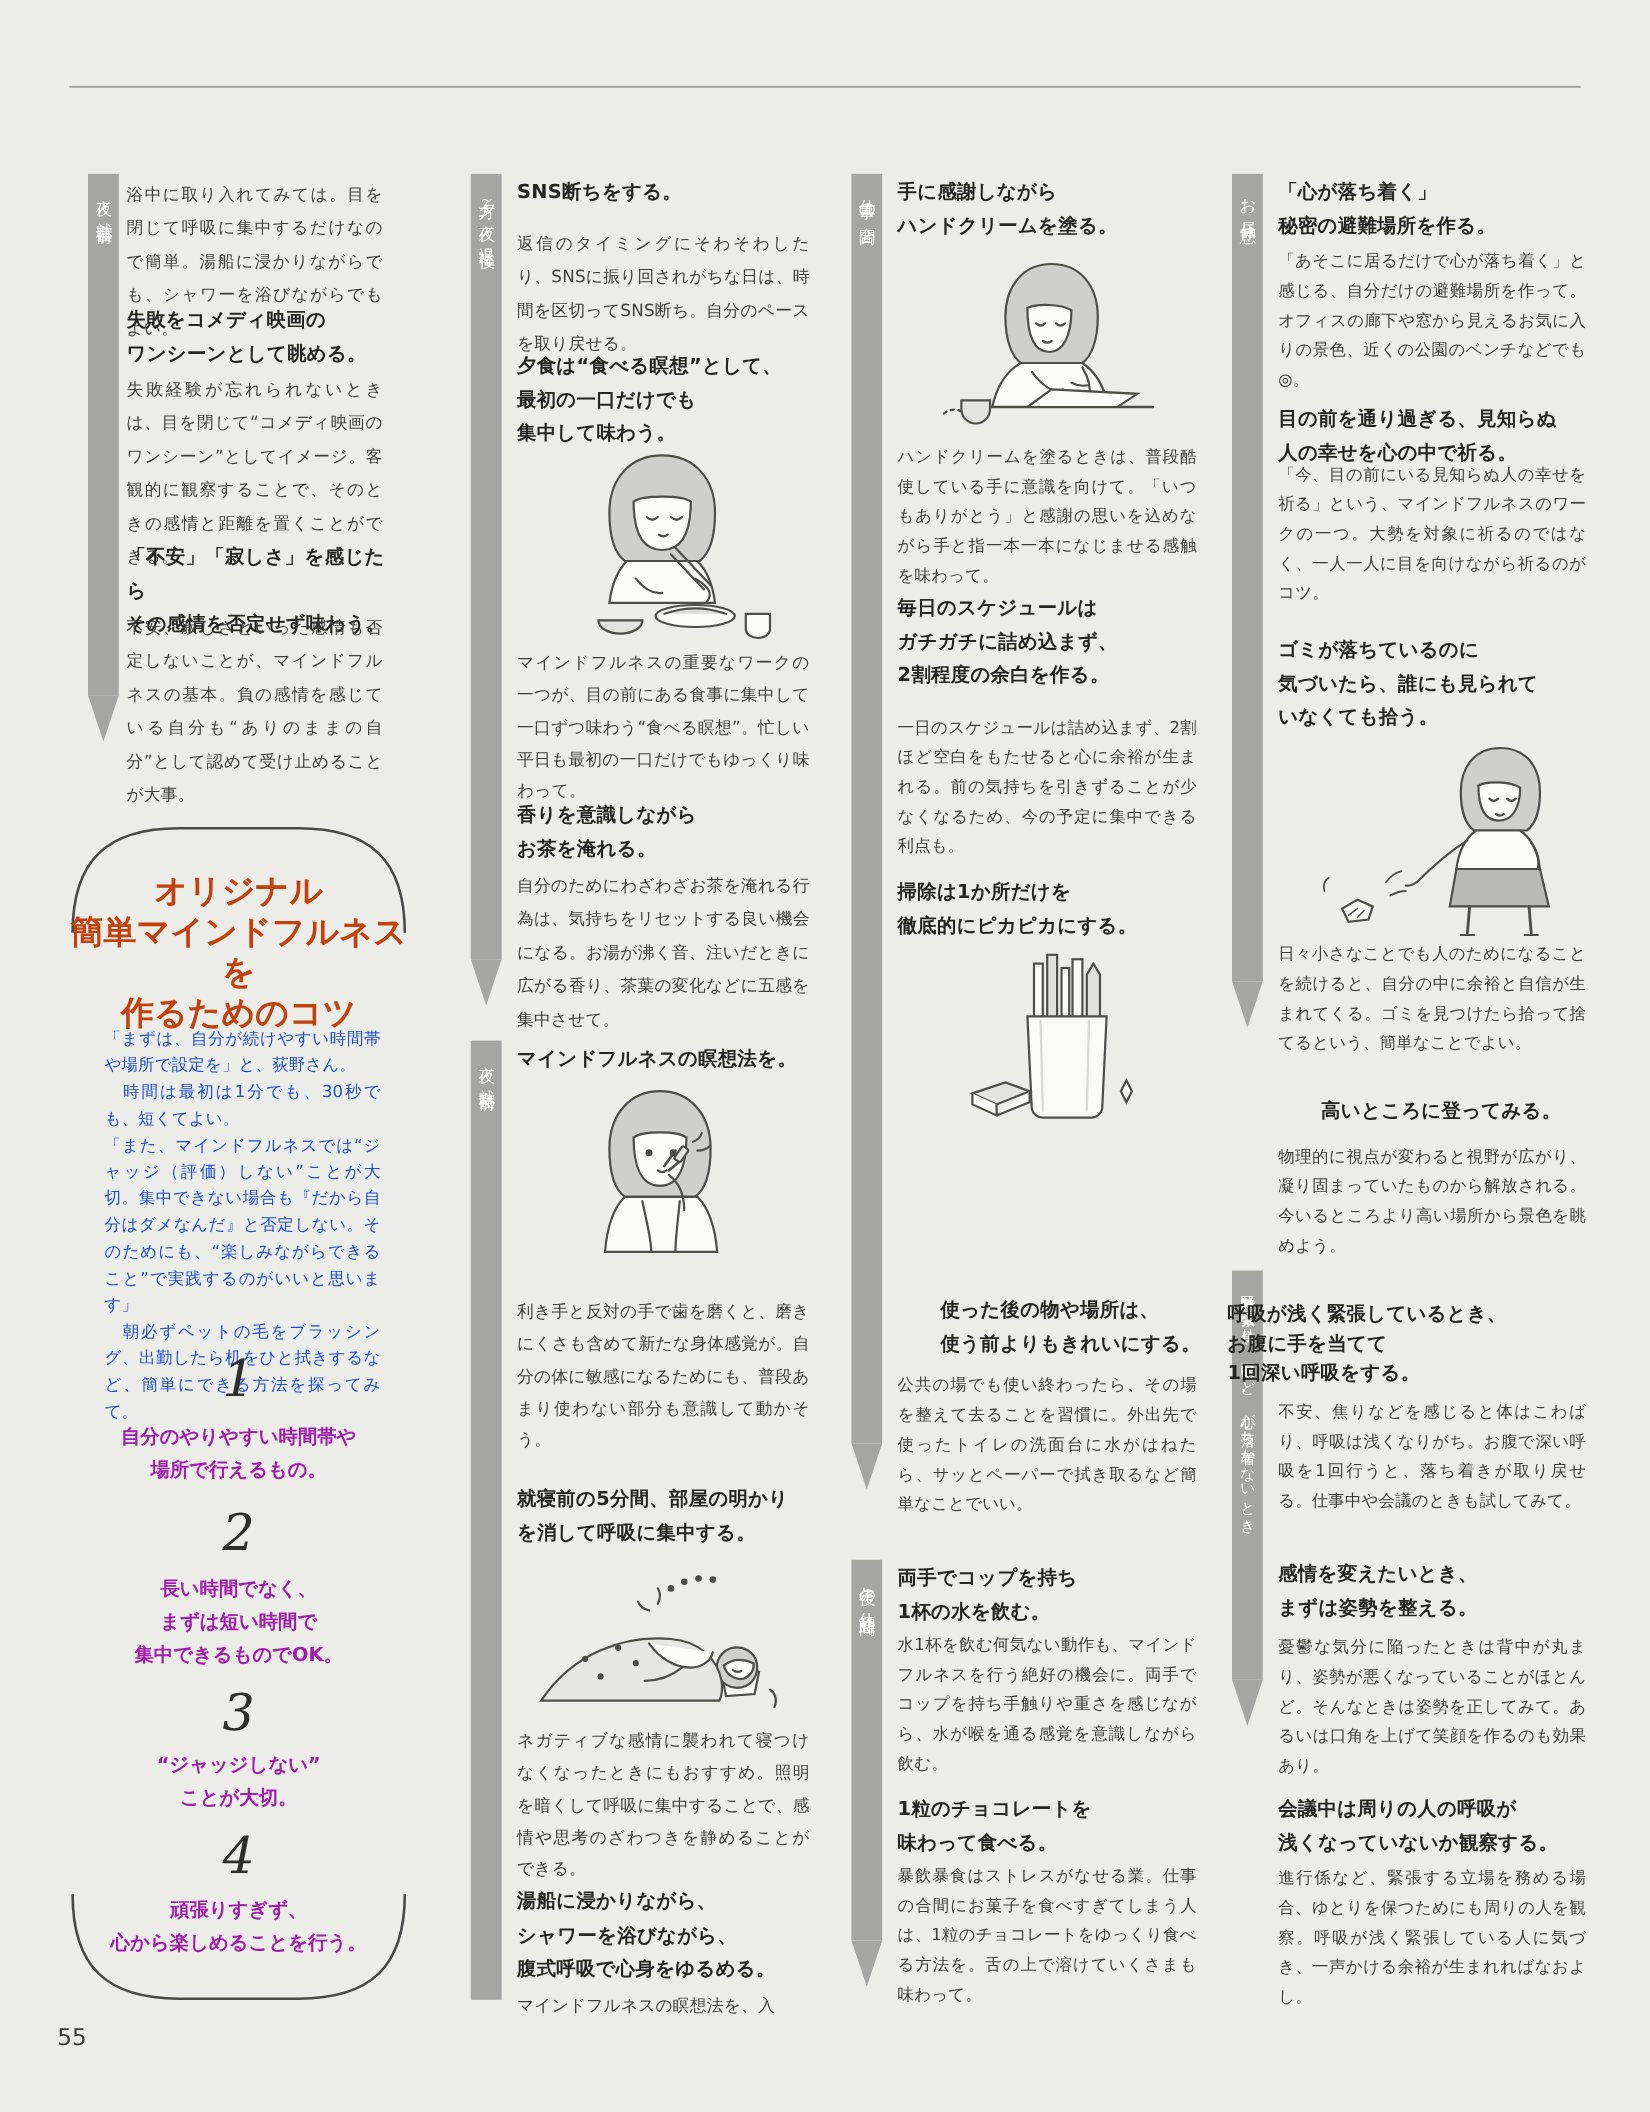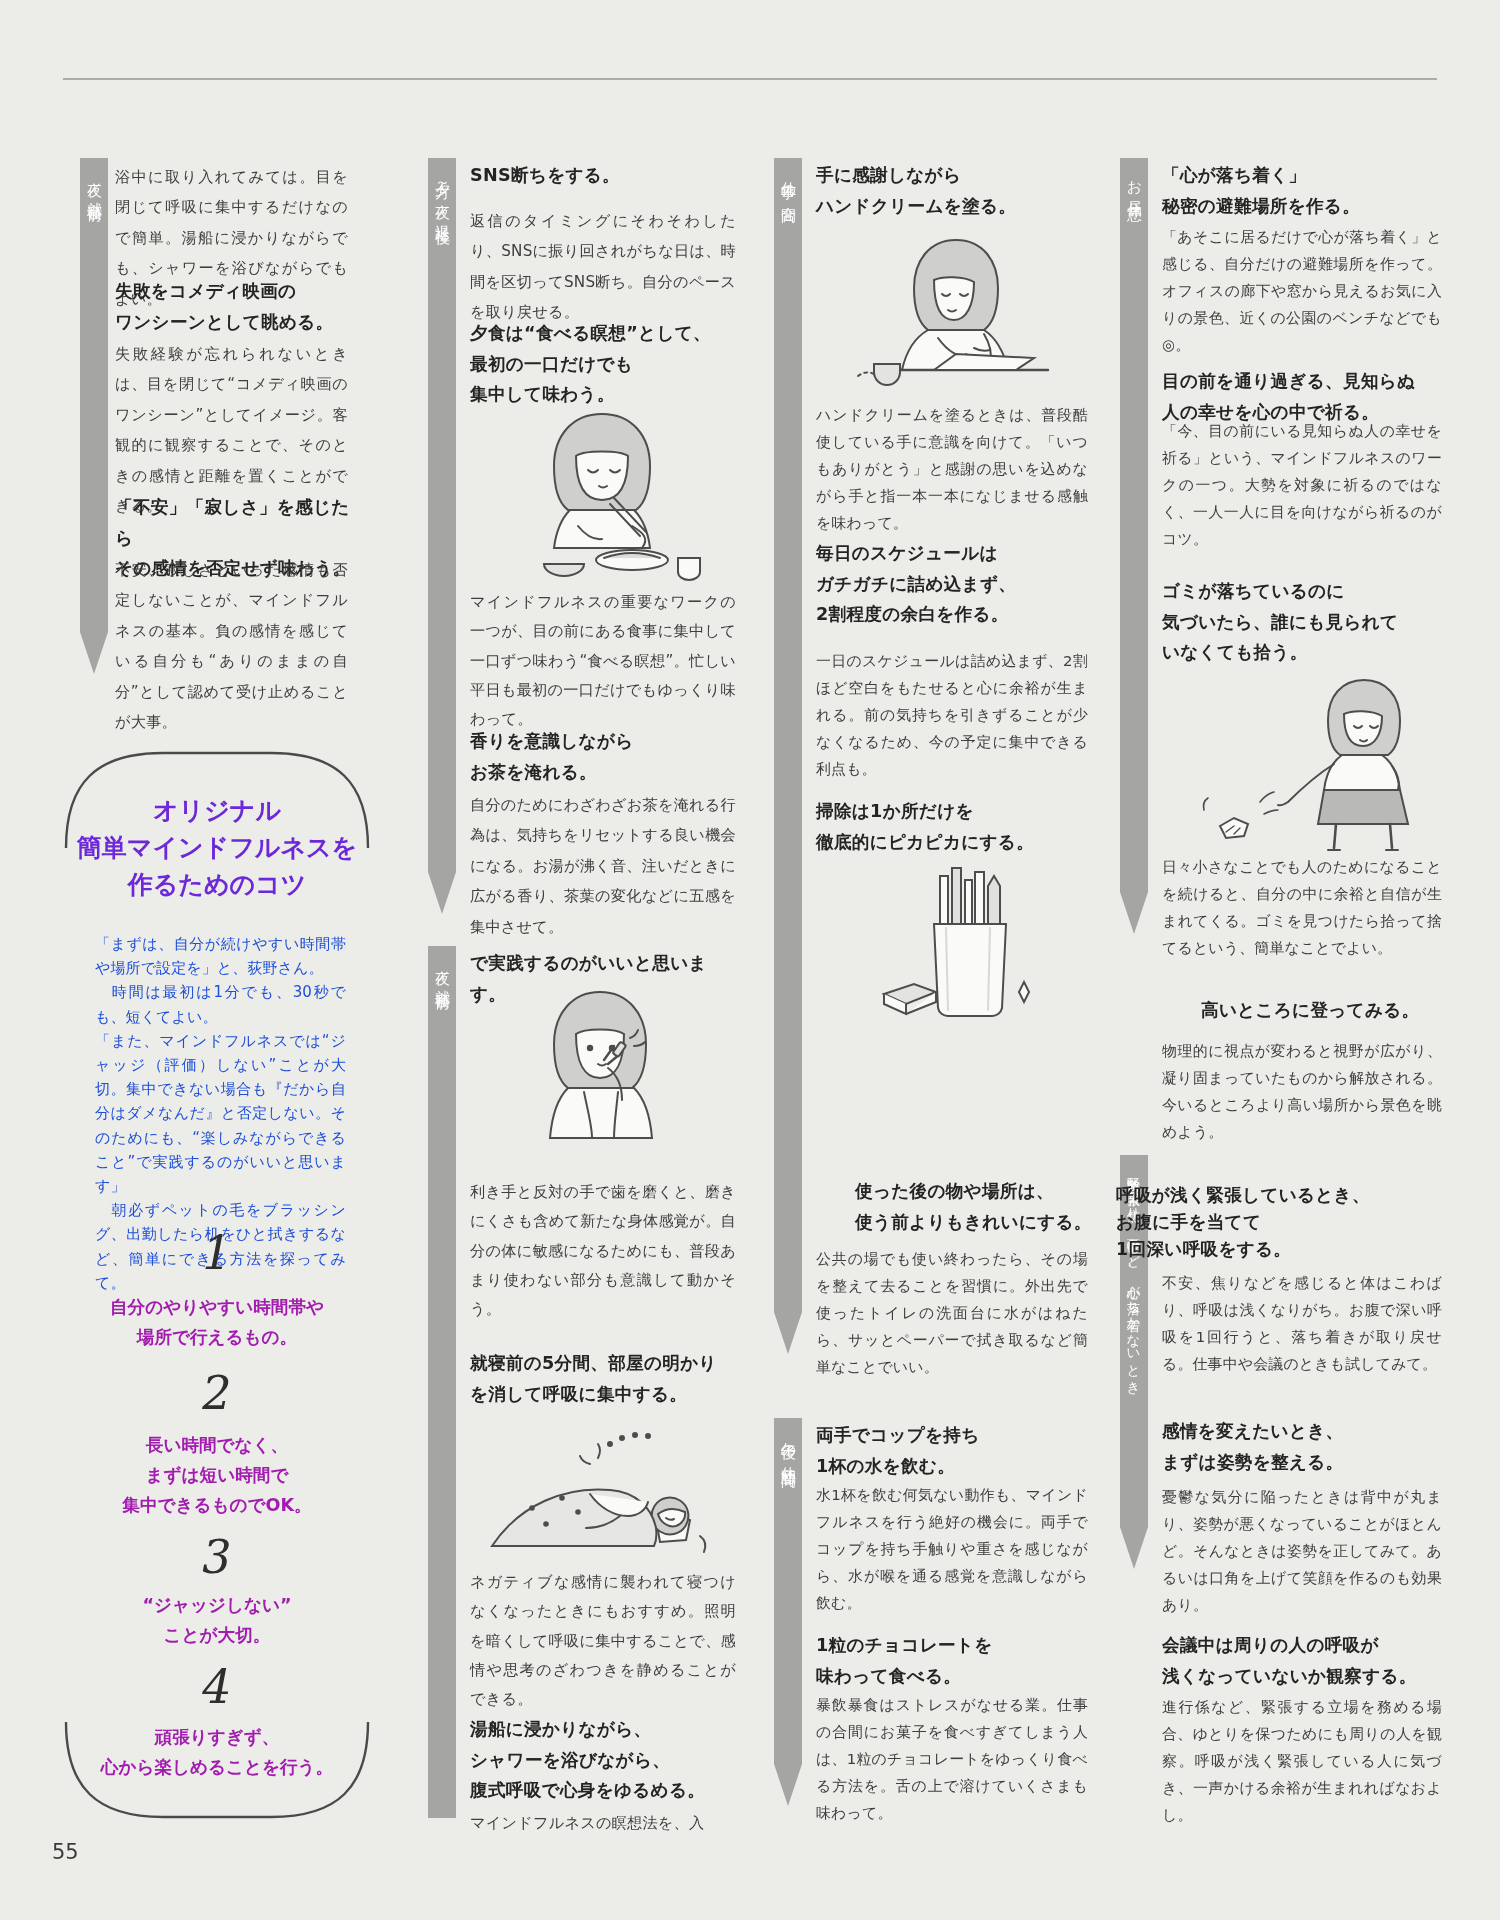--- a/index.html
+++ b/index.html
@@ -14,21 +14,21 @@
   .vtab .lbl{position:absolute;top:12px;left:50%;transform:translateX(-50%);
         writing-mode:vertical-rl;text-orientation:mixed;color:#FFFFFF;
         font-size:15px;letter-spacing:2.5px;white-space:nowrap;}
   .vtab .lbl.small{font-size:13.5px;letter-spacing:0.5px;}
   .h{position:absolute;font-weight:700;color:#242424;font-size:17.6px;
         line-height:30.5px;white-space:pre-line;letter-spacing:0.3px;}
   .h.lhT{line-height:27px;}
   .p{position:absolute;color:#3E3E3E;font-size:15.2px;line-height:30.4px;
         text-align:justify;white-space:pre-line;letter-spacing:0.2px;}
   .p.lh27{line-height:26.9px;font-size:14.9px;}
-  .boxTitle{position:absolute;font-weight:700;color:#6d28d9;font-size:25px;
+  .boxTitle{position:absolute;font-weight:700;color:#c2410c;font-size:30px;
         line-height:37px;text-align:center;white-space:pre-line;}
   .boxBody{position:absolute;color:#1d4ed8;font-size:15px;line-height:24.2px;
         text-align:justify;white-space:pre-line;letter-spacing:0.1px;}
   .num{position:absolute;font-family:"DejaVu Serif",serif;font-style:italic;
         font-size:46px;color:#2E2E2E;text-align:center;}
   .itemText{position:absolute;font-weight:700;color:#a21caf;font-size:17.6px;
         line-height:30px;text-align:center;white-space:pre-line;}
   .pageNum{position:absolute;color:#3A3A3A;font-size:21px;}
   .illus{position:absolute;}
   svg{display:block;}
@@ -106,21 +106,21 @@
   </div>
 
   <div class="p" style="left:470px;top:588px;width:266px;line-height:29.3px;">マインドフルネスの重要なワークの一つが、目の前にある食事に集中して一口ずつ味わう“食べる瞑想”。忙しい平日も最初の一口だけでもゆっくり味わって。</div>
   <div class="h" style="left:470px;top:726px;width:266px;">香りを意識しながら
 お茶を淹れる。</div>
   <div class="p" style="left:470px;top:790px;width:266px;">自分のためにわざわざお茶を淹れる行為は、気持ちをリセットする良い機会になる。お湯が沸く音、注いだときに広がる香り、茶葉の変化などに五感を集中させて。</div>
 
   <div class="vtab noTip" style="left:428px;top:946px;height:872px;">
     <span class="lbl">夜／就寝前</span>
   </div>
-  <div class="h" style="left:470px;top:948px;width:266px;">で実践するのがいいと思います。</div>
+  <div class="h" style="left:470px;top:948px;width:266px;">マインドフルネスの瞑想法を。</div>
 
   <div class="illus" style="left:492px;top:988px;">
     <svg width="220" height="180" viewBox="0 0 220 180" fill="none" stroke="#4D4D4D" stroke-width="2" stroke-linecap="round">
       <path d="M108,4 C80,4 62,26 62,56 C62,80 68,94 76,100 L140,100 C148,94 154,80 154,56 C154,26 136,4 108,4 Z" fill="#CFCFCD"></path>
       <path d="M84,46 C84,74 92,90 108,90 C124,90 132,74 132,46 C124,40 92,40 84,46 Z" fill="#FAFAF8"></path>
       <circle cx="98" cy="60" r="2.2" fill="#4D4D4D"></circle>
         <circle cx="120" cy="60" r="2.2" fill="#4D4D4D"></circle>
       <path d="M106,76 q4,3 8,0"></path>
       <path d="M76,100 C66,110 60,126 58,150 L160,150 C158,126 152,110 142,100 Z" fill="#FAFAF8"></path>
       <path d="M92,104 C96,124 100,138 100,150 M126,104 C124,124 122,138 122,150"></path>

